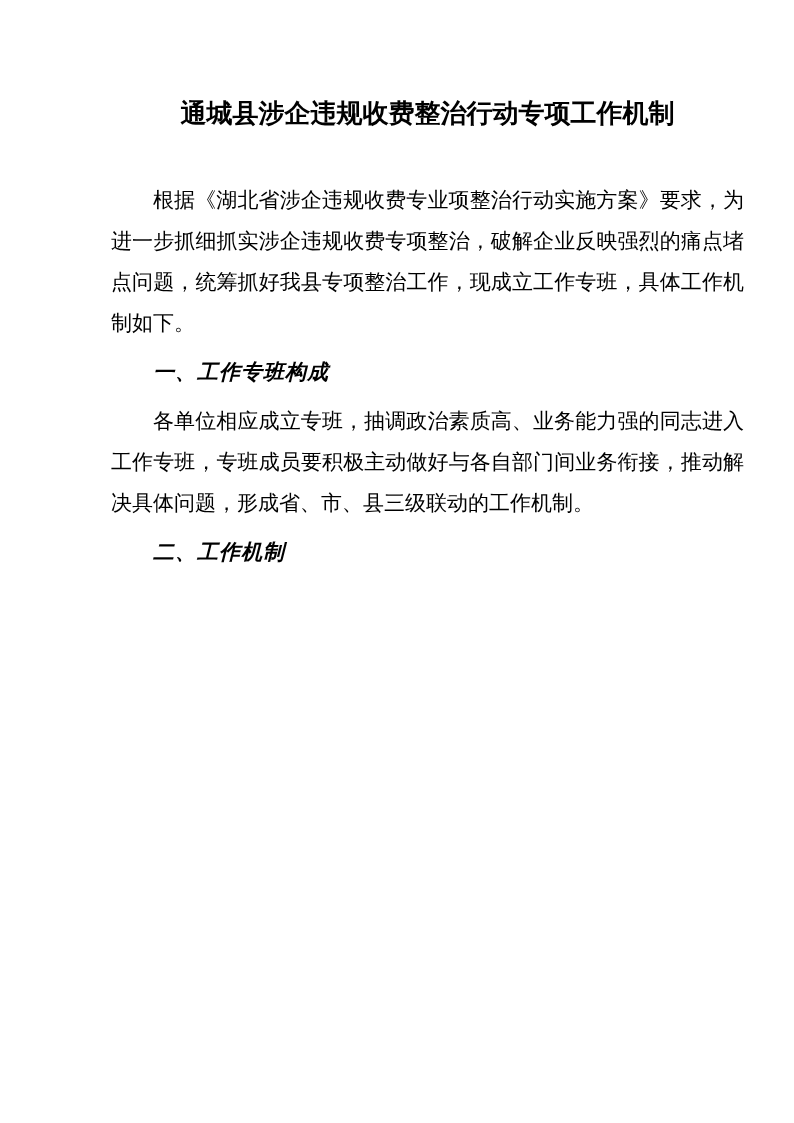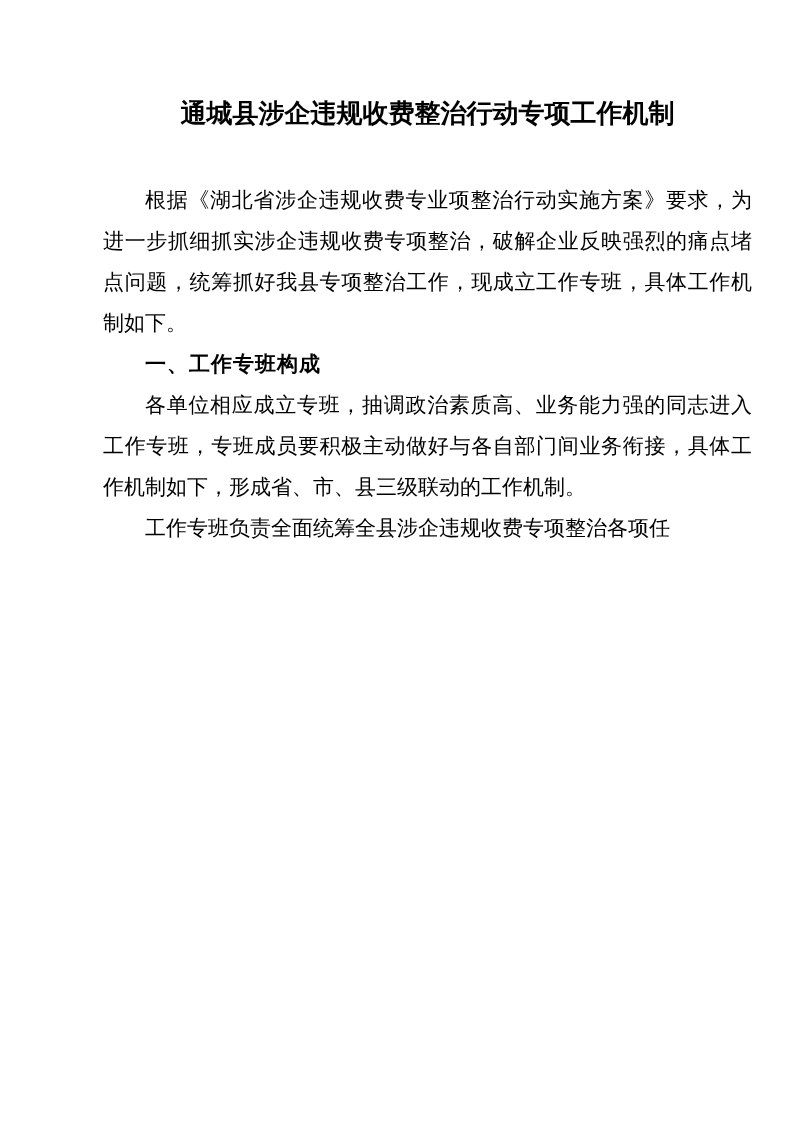--- a/index.html
+++ b/index.html
@@ -21,46 +21,47 @@
   .doc-title {
     margin: 0 0 47px 0;
     font-size: 26px;
     font-weight: bold;
     line-height: 40px;
     text-align: center;
     letter-spacing: 0px;
     color: #000000;
   }
   .para {
-    margin: 0;
+    margin: 8px;
     font-size: 21px;
     line-height: 41px;
     text-align: justify;
     text-justify: inter-character;
     text-align-last: left;
     word-break: break-all;
     text-indent: 2em;
     letter-spacing: 0px;
     color: #000000;
   }
   .heading {
     font-weight: bold;
     font-family: "DejaVu Sans", "Liberation Sans", sans-serif;
     letter-spacing: 1px;
+    font-style: italic;
   }
 </style>
 </head>
 <body>
 
 <div class="page">
   <h1 class="doc-title">通城县涉企违规收费整治行动专项工作机制</h1>
 
   <p class="para">根据《湖北省涉企违规收费专业项整治行动实施方案》要求，为进一步抓细抓实涉企违规收费专项整治，破解企业反映强烈的痛点堵点问题，统筹抓好我县专项整治工作，现成立工作专班，具体工作机制如下。</p>
 
   <p class="para heading">一、工作专班构成</p>
 
 
 
-  <p class="para">各单位相应成立专班，抽调政治素质高、业务能力强的同志进入工作专班，专班成员要积极主动做好与各自部门间业务衔接，具体工作机制如下，形成省、市、县三级联动的工作机制。</p>
+  <p class="para">各单位相应成立专班，抽调政治素质高、业务能力强的同志进入工作专班，专班成员要积极主动做好与各自部门间业务衔接，推动解决具体问题，形成省、市、县三级联动的工作机制。</p>
 
+  <p class="para heading">二、工作机制</p>
 
-  <p class="para">工作专班负责全面统筹全县涉企违规收费专项整治各项任</p>
 </div>
 
 </body></html>

